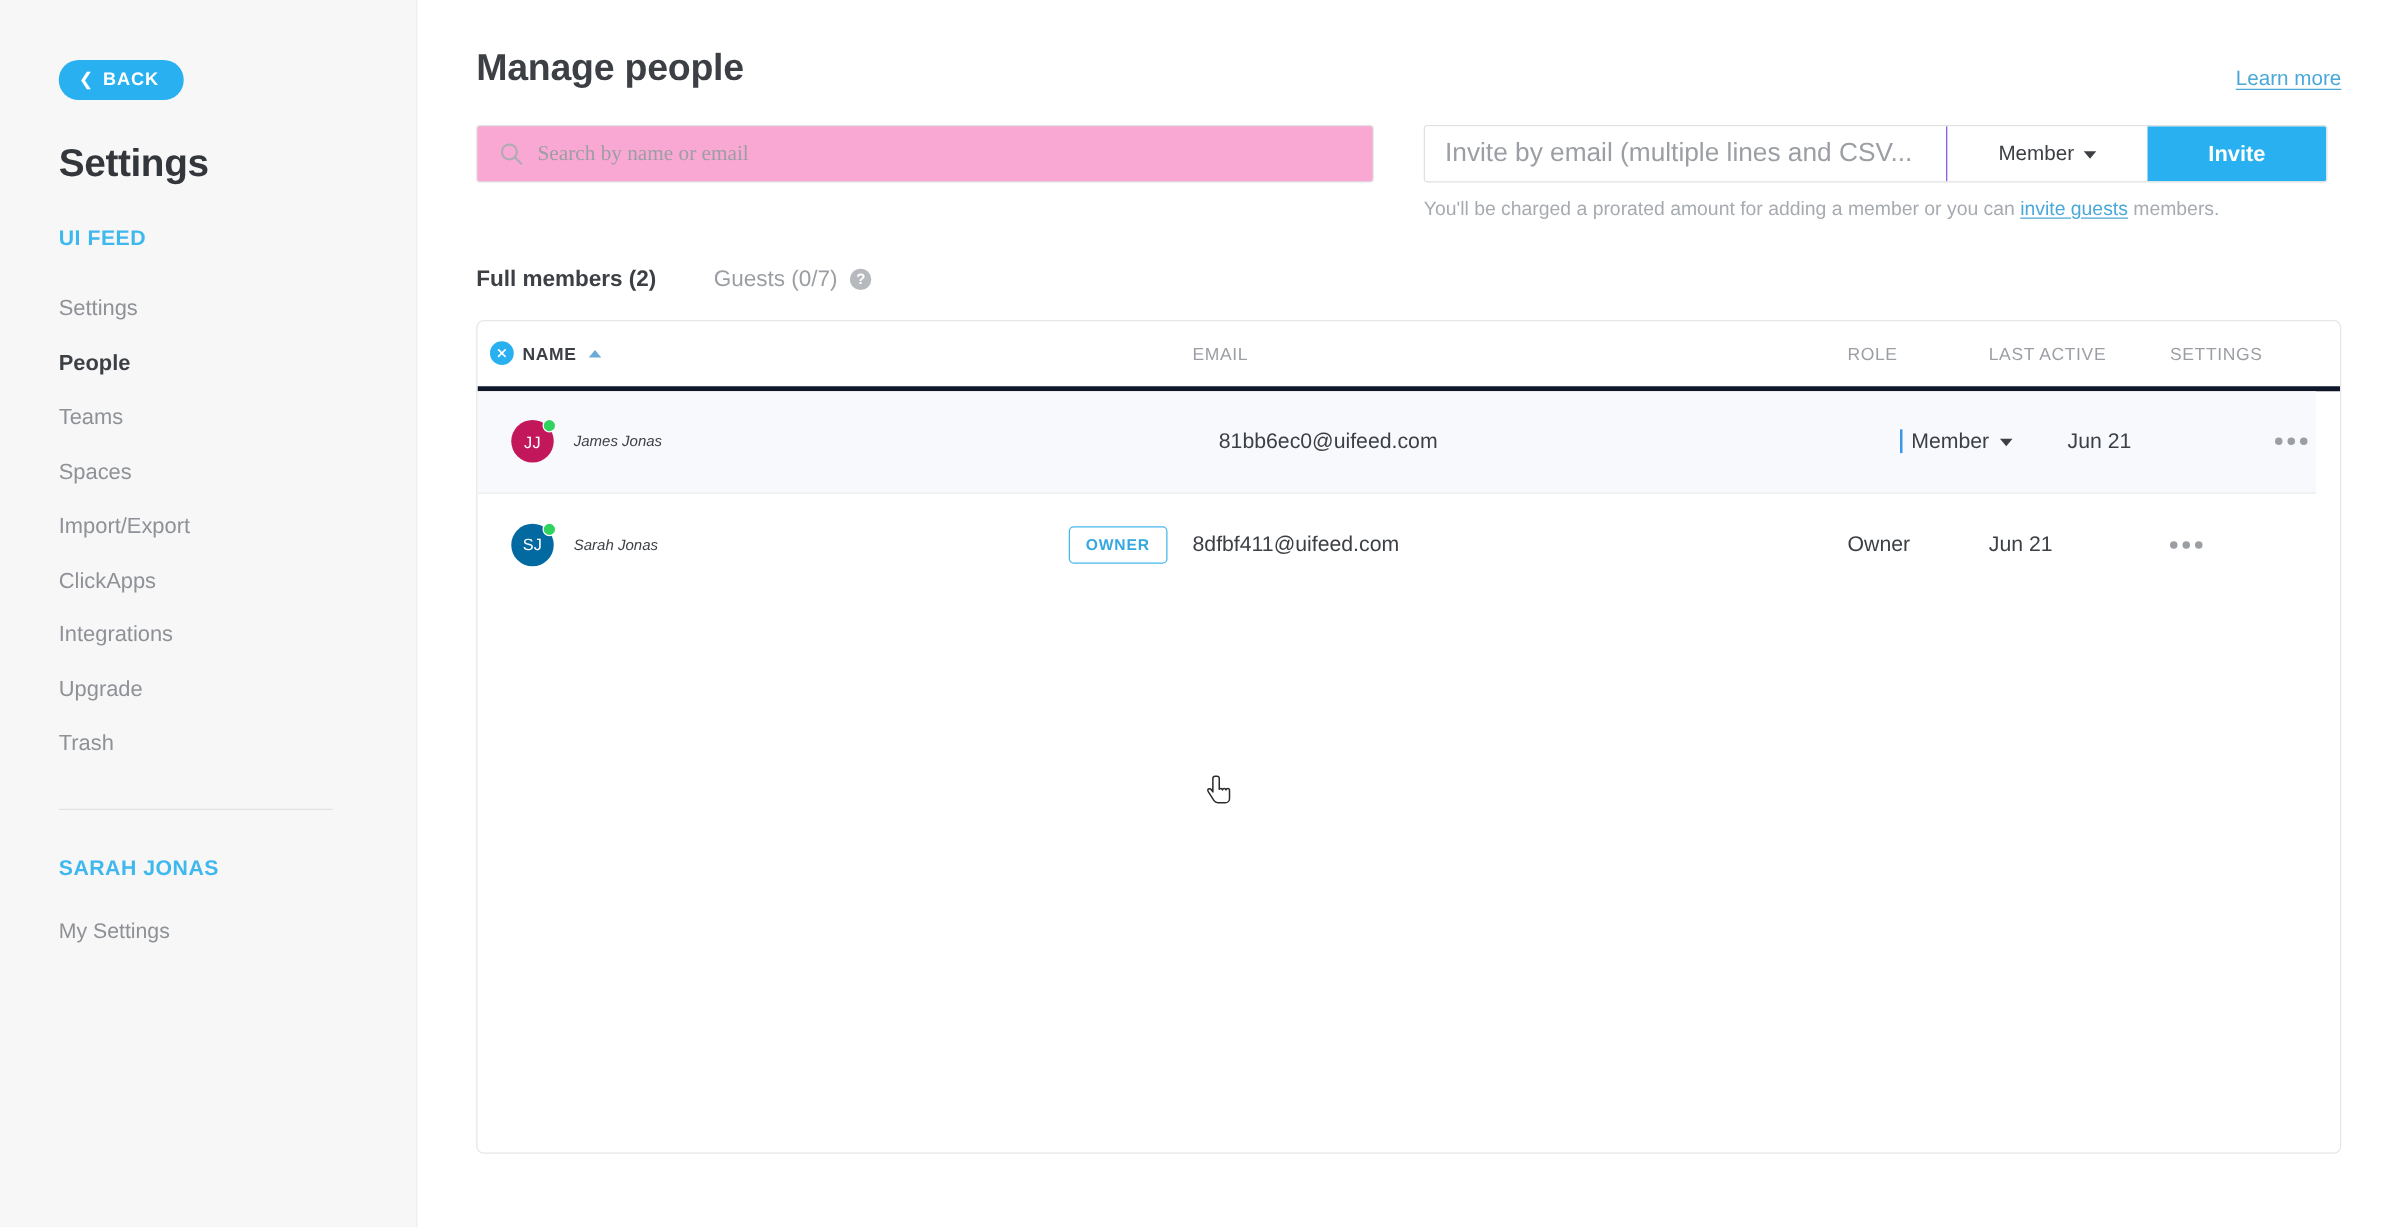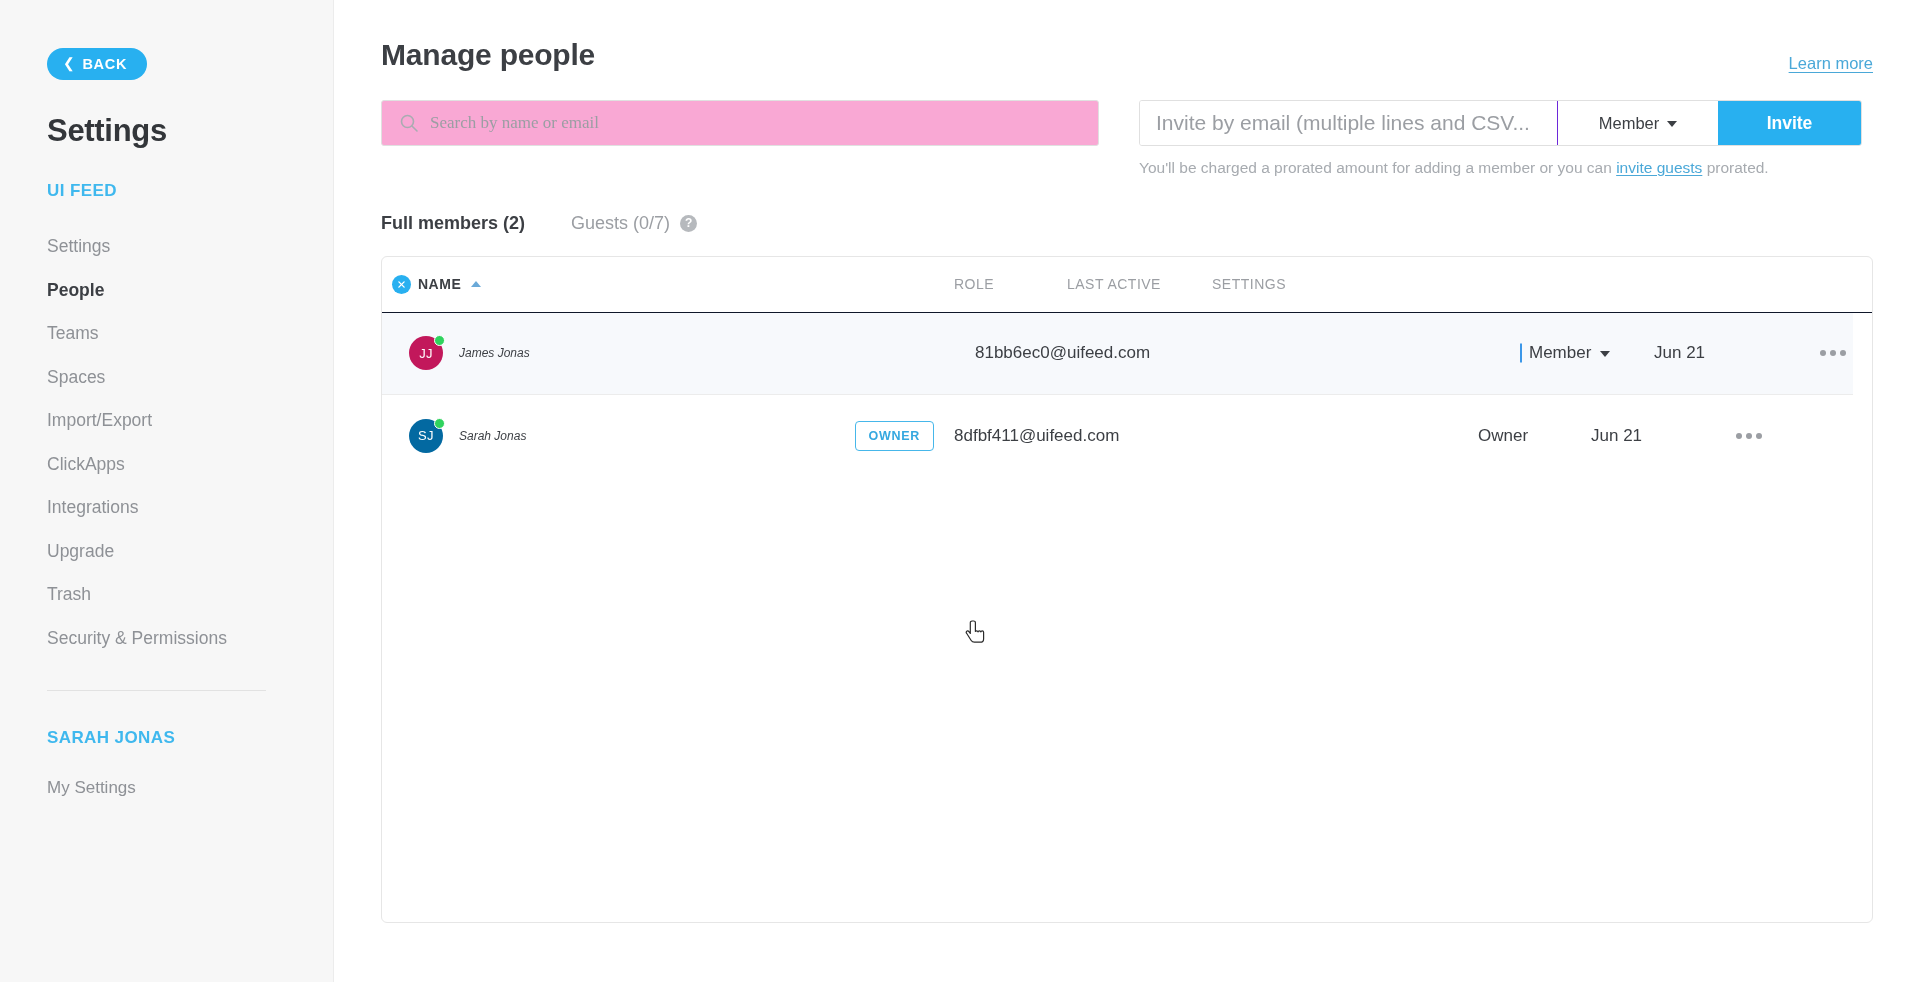--- a/index.html
+++ b/index.html
@@ -269,21 +269,21 @@
     border-radius: 6px;
     height: 667px;
     background: #fff;
     overflow: hidden;
     position: relative;
   }
   .t-head {
     display: flex;
     align-items: center;
     height: 56px;
-    border-bottom: 1px solid #0f172a;
+    border-bottom: 4px solid #0f172a;
     padding: 0 0 0 10px;
   }
   .th {
     font-size: 14px;
     letter-spacing: .5px;
     color: #9b9ea3;
     font-weight: 400;
     display: flex;
     align-items: center;
   }
@@ -425,21 +425,20 @@
     <nav class="nav">
       <div class="nav-item">Settings</div>
       <div class="nav-item active">People</div>
       <div class="nav-item">Teams</div>
       <div class="nav-item">Spaces</div>
       <div class="nav-item">Import/Export</div>
       <div class="nav-item">ClickApps</div>
       <div class="nav-item">Integrations</div>
       <div class="nav-item">Upgrade</div>
       <div class="nav-item">Trash</div>
-      <div class="nav-item">Security &amp; Permissions</div>
     </nav>
 
     <div class="divider"></div>
     <div class="user-label">SARAH JONAS</div>
     <div class="my-settings">My Settings</div>
   </aside>
 
   <main class="main">
 
     <div class="main-head">
@@ -460,21 +459,21 @@
       <div class="invite-area">
         <div class="invite-bar">
           <input class="invite-input" type="text" placeholder="Invite by email (multiple lines and CSV..." style="">
           <div class="role-select">
             <span>Member</span>
             <span class="caret-down"></span>
           </div>
           <button class="invite-btn">Invite</button>
         </div>
         <div class="invite-note">
-          <span>You'll be charged a prorated amount for adding a member or you can </span><a>invite guests</a><span> prorated.</span>
+          <span>You'll be charged a prorated amount for adding a member or you can </span><a>invite guests</a><span> members.</span>
         </div>
       </div>
     </div>
 
     <div class="tabs">
       <div class="tab">
         <span>Full members (2)</span>
       </div>
       <div class="tab inactive">
         <span>Guests (0/7)</span>
@@ -488,20 +487,21 @@
         <div class="th name">
           <span class="clear-sort">
             <svg viewBox="0 0 12 12" width="9" height="9">
               <line x1="2.5" y1="2.5" x2="9.5" y2="9.5" stroke="#fff" stroke-width="1.8" stroke-linecap="round"></line>
               <line x1="9.5" y1="2.5" x2="2.5" y2="9.5" stroke="#fff" stroke-width="1.8" stroke-linecap="round"></line>
             </svg>
           </span>
           <span>NAME</span>
           <span class="sort-asc"></span>
         </div>
+        <div class="th email">EMAIL</div>
         <div class="th role">ROLE</div>
         <div class="th active">LAST ACTIVE</div>
         <div class="th settings">SETTINGS</div>
       </div>
 
       <div class="t-row highlight">
         <div class="c-name">
           <span class="avatar-wrap">
             <span class="avatar" style="background:#c2185b">JJ</span>
             <span class="status-dot"></span>

